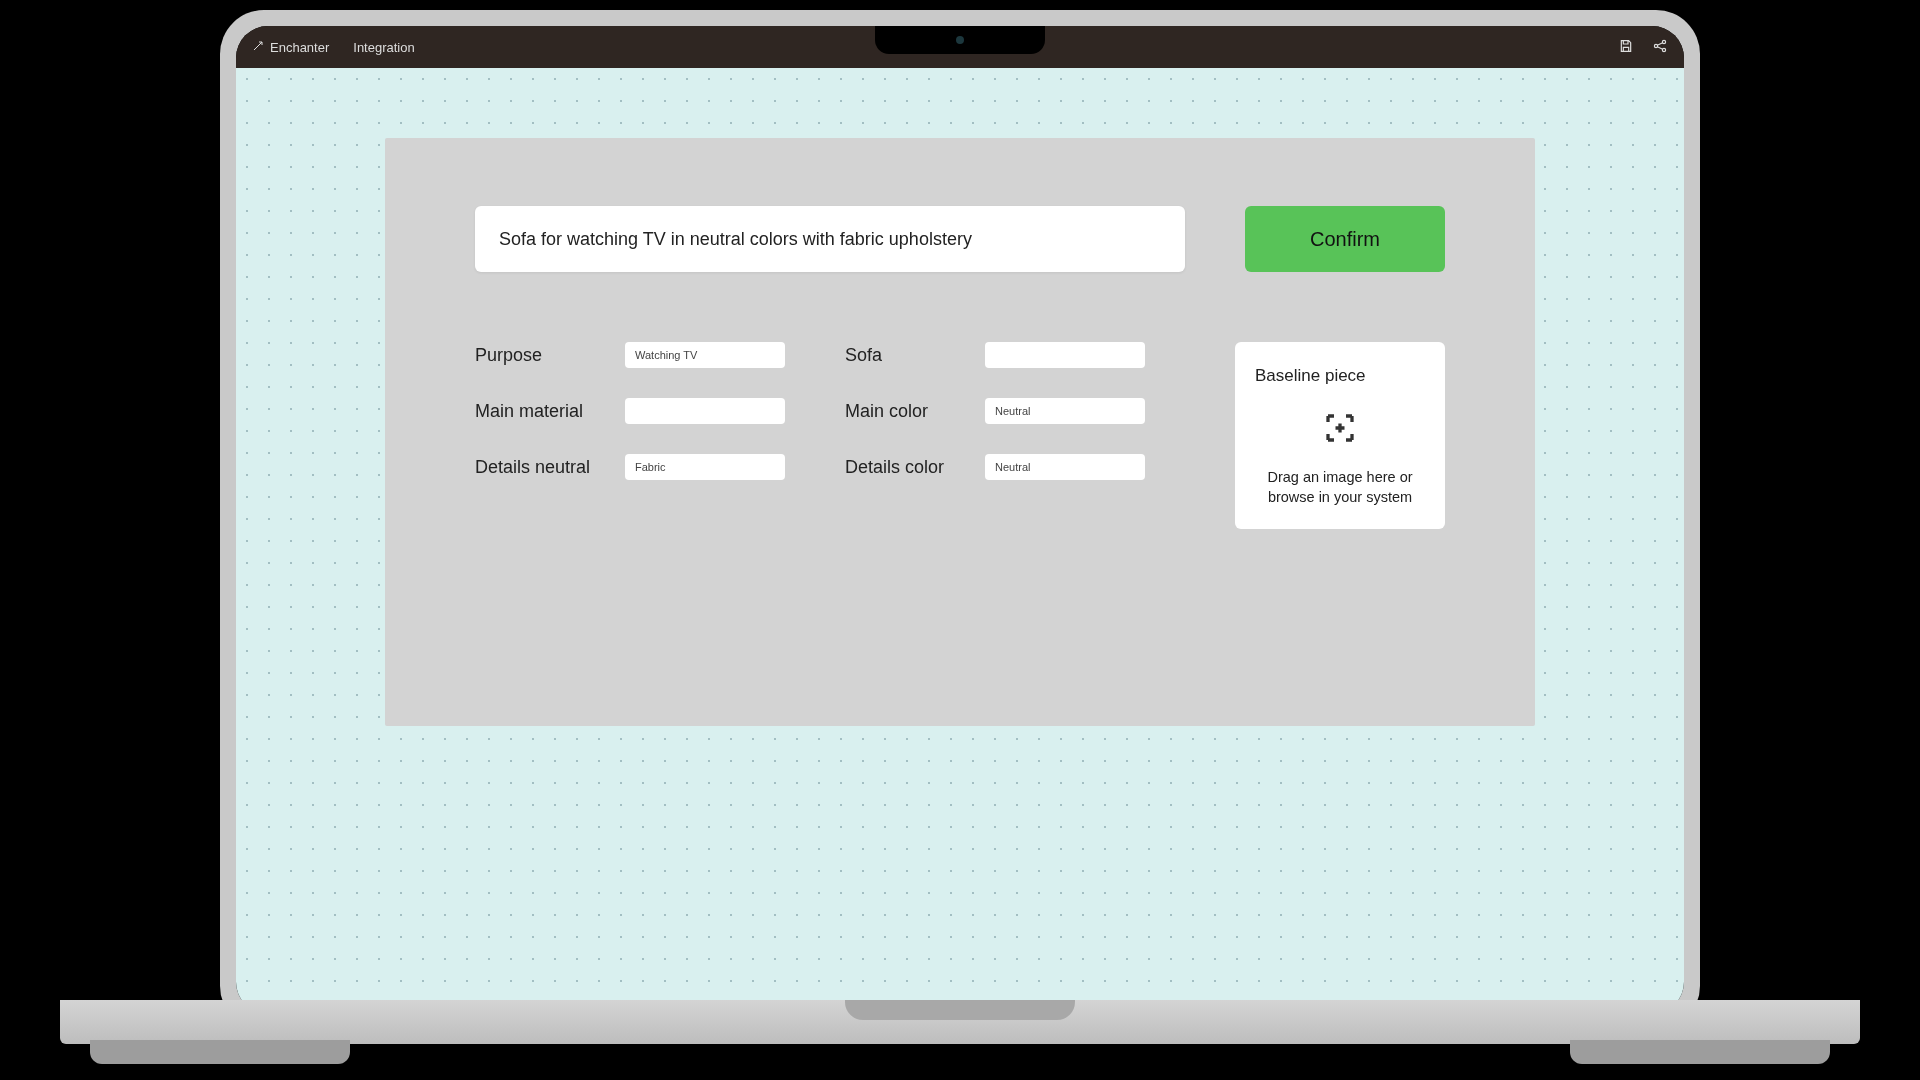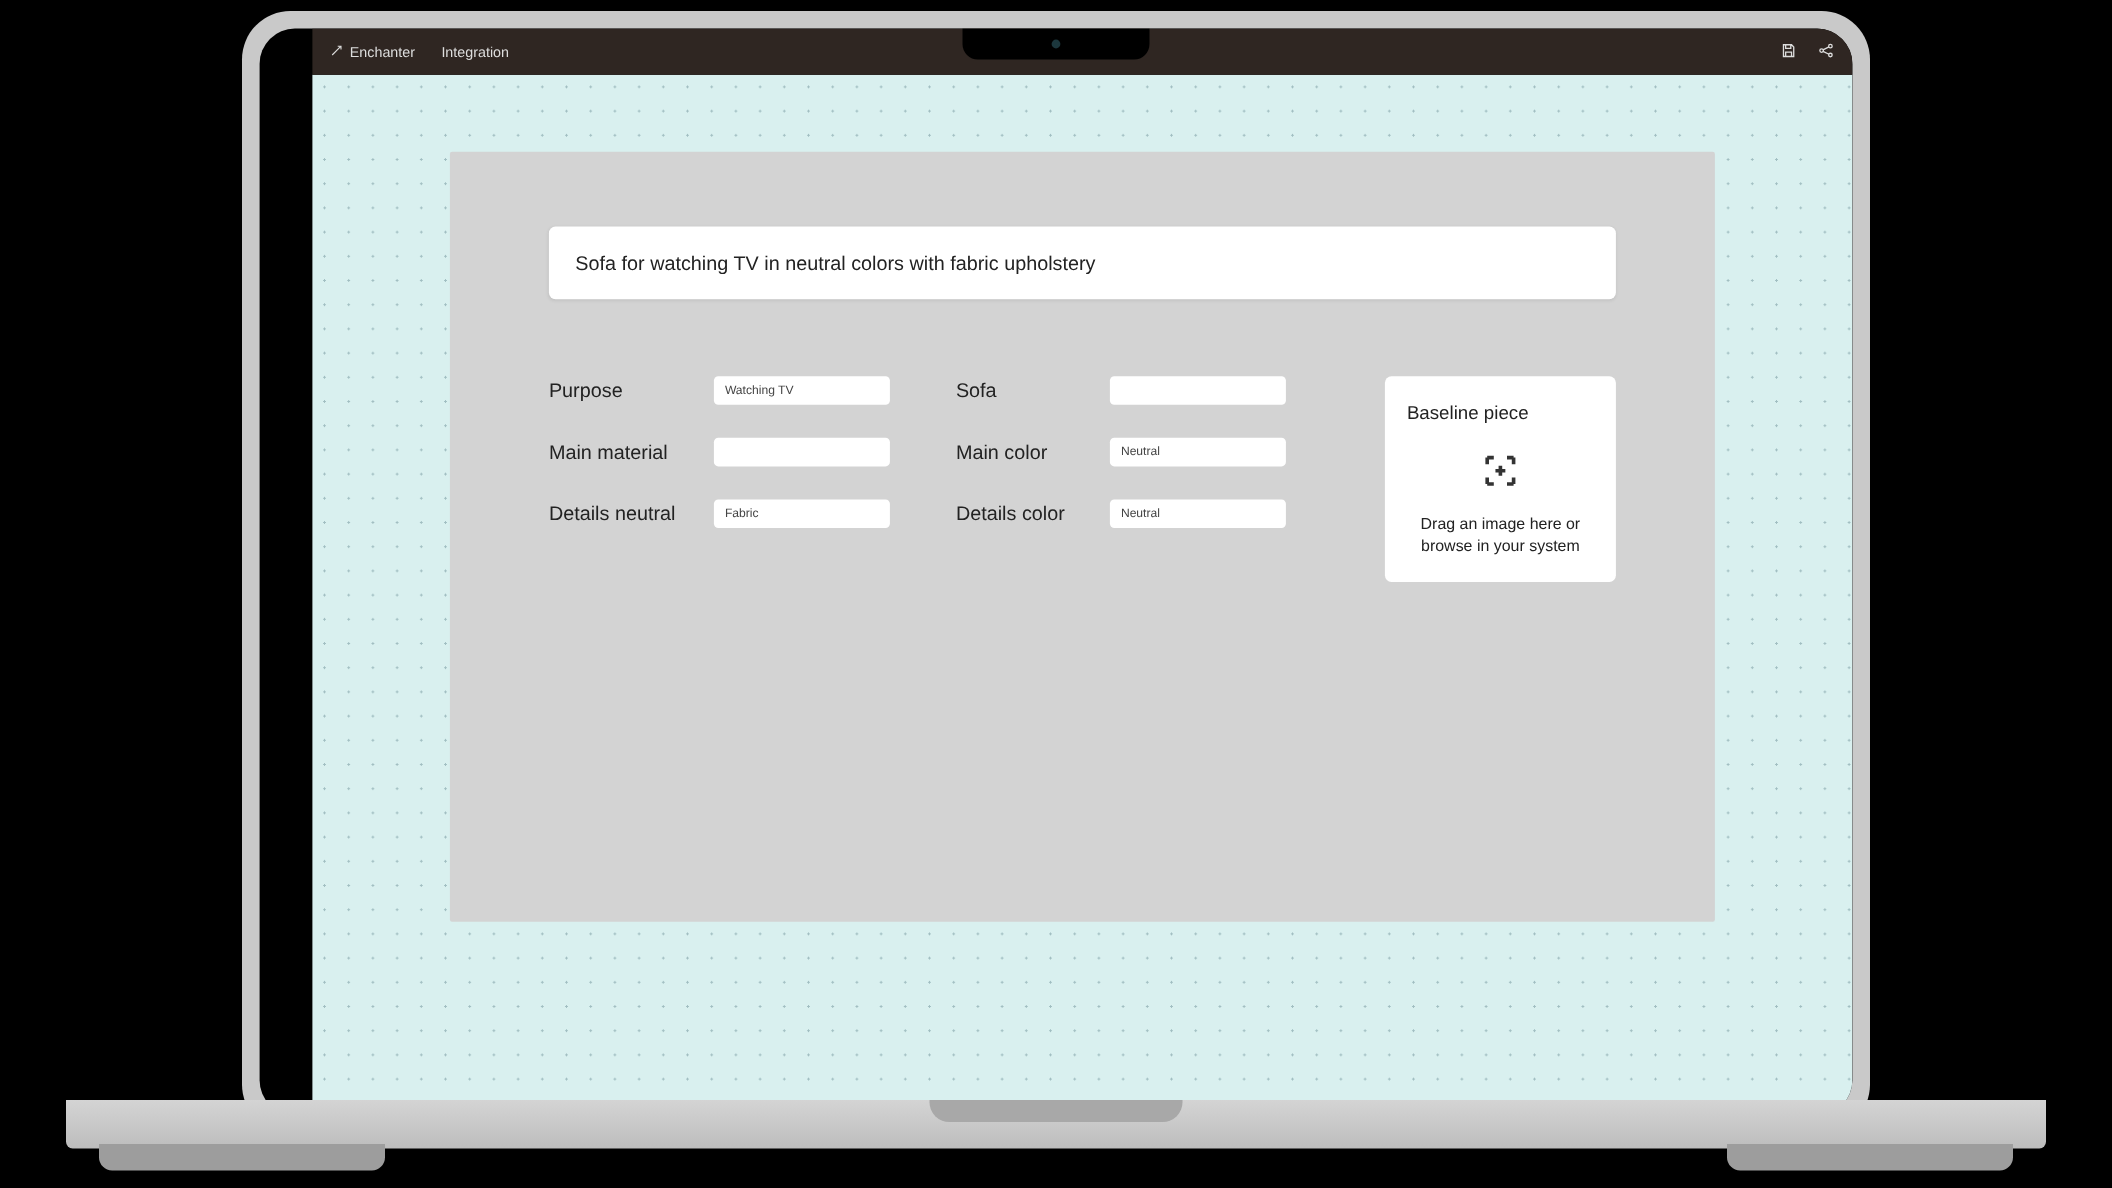--- a/index.html
+++ b/index.html
@@ -31,21 +31,21 @@
     z-index:50;
   }
   .notch::after{
     content:""; position:absolute; left:50%; top:10px; transform:translateX(-50%);
     width:8px; height:8px; border-radius:50%; background:#1c373d;
   }
 
   
   .screen {
     position:absolute; inset:0;
-    display:flex; flex-direction:column;margin-left:48px;
+    display:flex; flex-direction:column;
   }
   .titlebar {
     height:42px;
     background:#2f2622;
     display:flex; align-items:center;
     padding:0 16px;
     color:#ddd;
     font-size:13px;
     gap:24px;
     position:relative;
@@ -57,21 +57,21 @@
 
   .workspace {
     flex:1;
     background:#d9f0ef;
     background-image: radial-gradient(circle, rgba(60,100,110,0.35) 1px, transparent 1px);
     background-size:22px 22px;
     display:flex; align-items:flex-start; justify-content:center;
     padding:70px 30px 30px 30px;
   }
   .panel {
-    width:1150px; height:700px;
+    width:1150px; height:588px;
     background:#d3d3d3;
     border-radius:2px;
     padding:68px 90px 20px 90px;
     position:relative;
   }
 
   .row-top { display:flex; align-items:stretch; gap:60px; }
   .query-box {
     flex:1;
     background:#fff;
@@ -218,20 +218,23 @@
         </div>
       </div>
 
       <div class="workspace">
         <div class="panel">
 
           <div class="row-top">
             <div class="query-box">
               <span>Sofa for watching TV in neutral colors with fabric upholstery</span>
             </div>
+            <div class="confirm-btn">
+              <span>Confirm</span>
+            </div>
           </div>
 
           <div class="form-area">
             <div class="fields-grid">
 
               <div class="label">Purpose</div>
               <div class="mini-input">
                   <span>Watching TV</span>
                 </div>
               <div class="spacer"></div>

